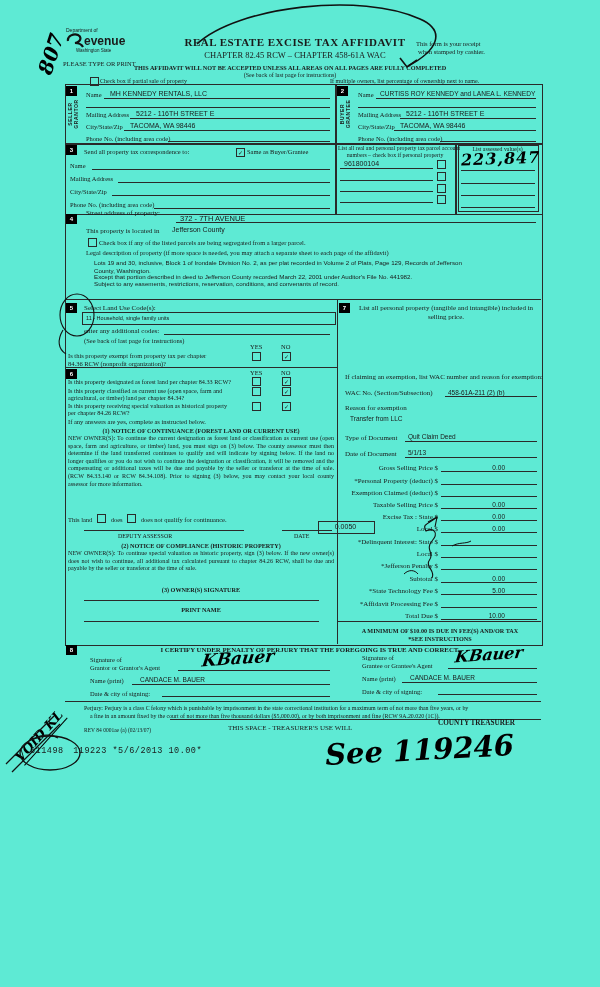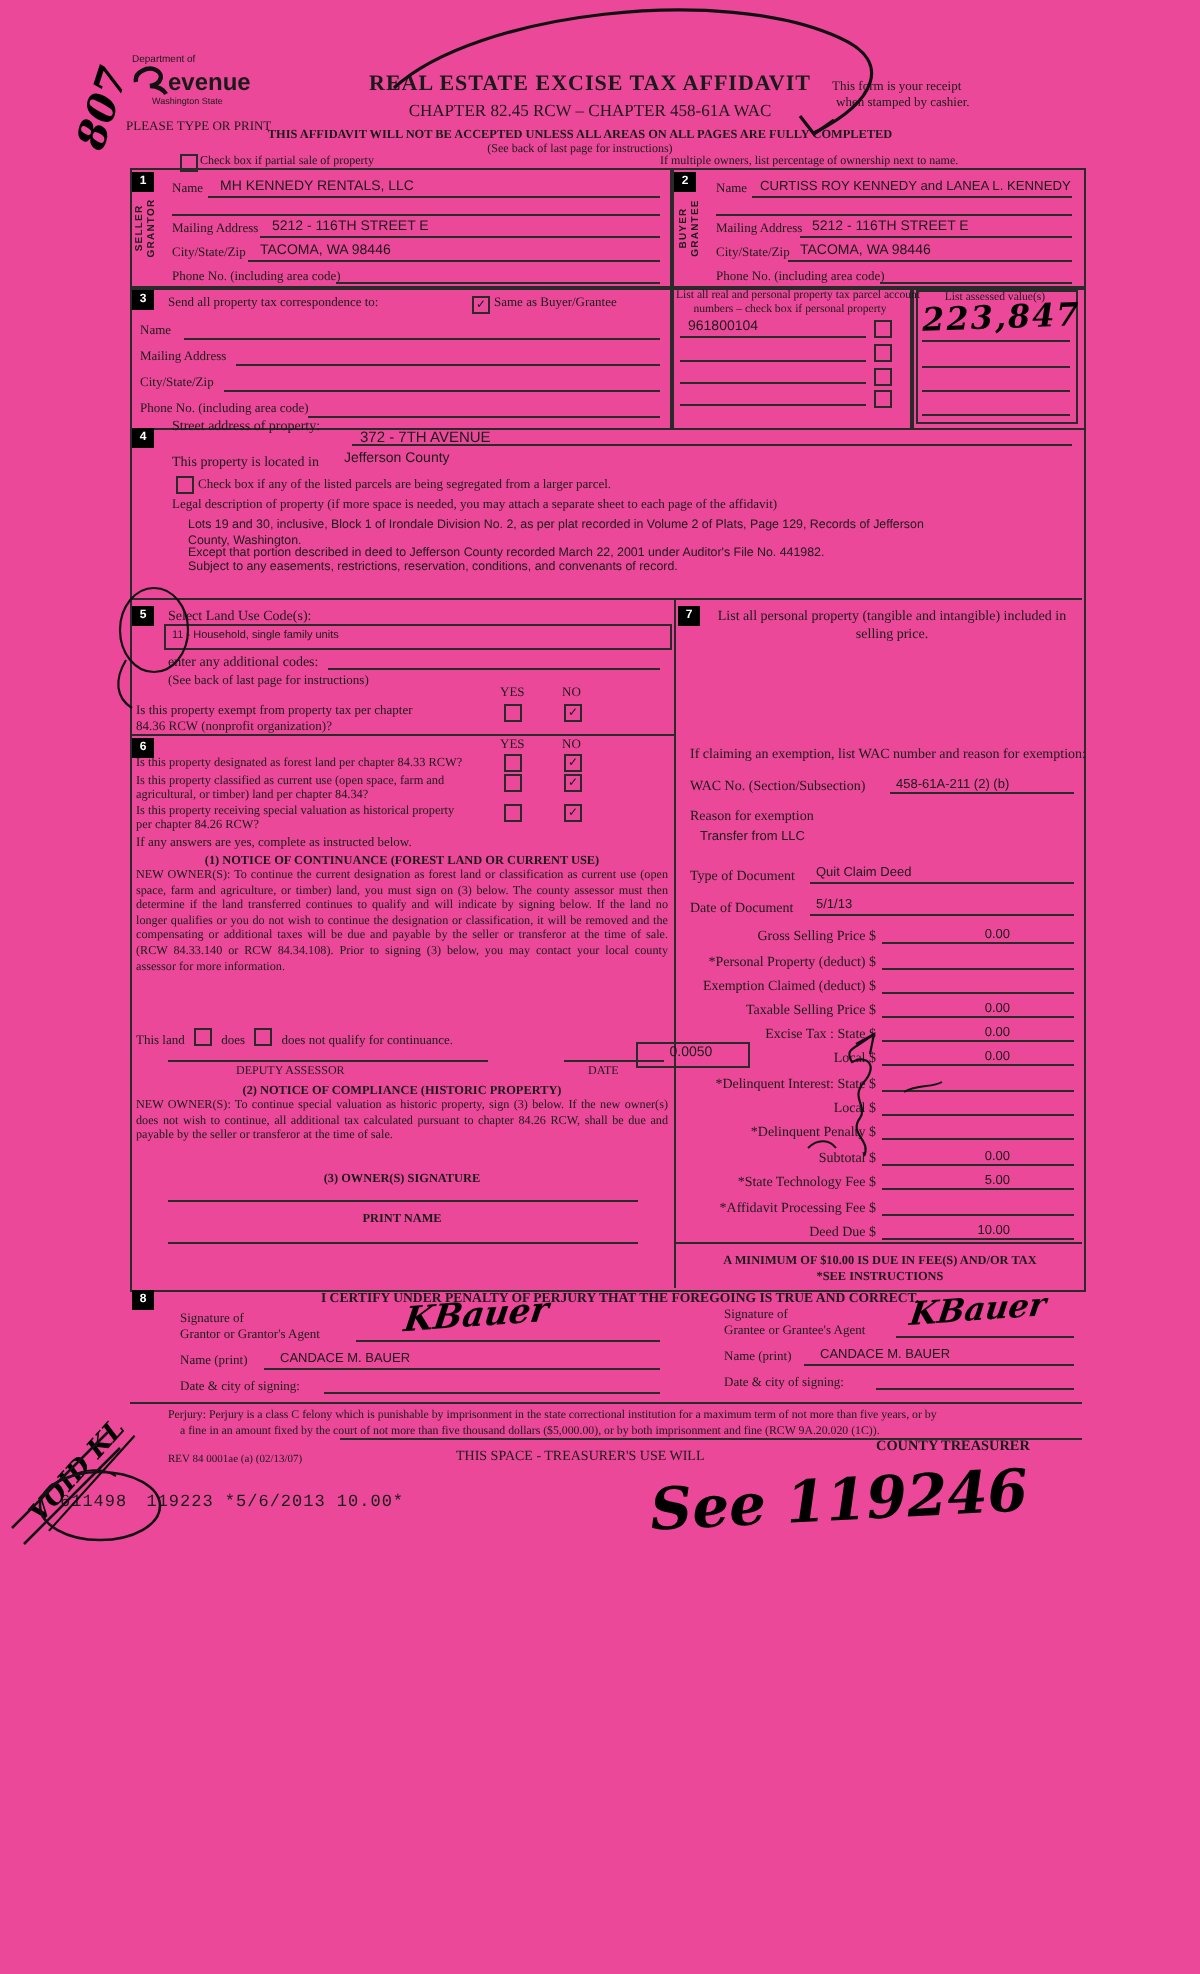--- a/index.html
+++ b/index.html
@@ -1,16 +1,16 @@
 <!DOCTYPE html>
 <html><head>
 <meta charset="utf-8">
 <style>
   html,body{margin:0;padding:0;background:#fff;}
-  .page{position:relative;width:600px;height:987px;background:#ec4899;overflow:hidden;
+  .page{position:relative;width:600px;height:987px;background:#5eead4;overflow:hidden;
         font-family:"Liberation Serif",serif;color:#1a1a1a;}
   .a{position:absolute;white-space:nowrap;}
   .wrap{white-space:normal;}
   .s{font-family:"Liberation Sans",sans-serif;}
   .mono{font-family:"Liberation Mono",monospace;}
   .b{font-weight:bold;}
   .c{text-align:center;}
   .r{text-align:right;}
   .j{text-align:justify;}
   .f5{font-size:5px;}.f55{font-size:5.5px;}.f58{font-size:5.8px;}.f6{font-size:6px;}
@@ -228,31 +228,31 @@
   <div class="ln" style="left:441px;top:520px;width:96px;"></div>
   <div class="bx" style="left:318px;top:521px;width:55px;height:11px;"></div>
   <div class="a s f7 c" style="left:318px;top:523px;width:55px;">0.0050</div>
   <div class="a f7 r" style="left:330px;top:525px;width:108px;">Local $</div>
   <div class="a s f65 r" style="left:430px;top:524.5px;width:75px;">0.00</div>
   <div class="ln" style="left:441px;top:532px;width:96px;"></div>
   <div class="a f7 r" style="left:330px;top:538px;width:108px;">*Delinquent Interest: State $</div>
   <div class="ln" style="left:441px;top:545px;width:96px;"></div>
   <div class="a f7 r" style="left:330px;top:550px;width:108px;">Local $</div>
   <div class="ln" style="left:441px;top:557px;width:96px;"></div>
-  <div class="a f7 r" style="left:330px;top:562px;width:108px;">*Delinquent Penalty $</div>
+  <div class="a f7 r" style="left:330px;top:562px;width:108px;">*Jefferson Penalty $</div>
   <div class="ln" style="left:441px;top:569px;width:96px;"></div>
   <div class="a f7 r" style="left:330px;top:575px;width:108px;">Subtotal $</div>
   <div class="a s f65 r" style="left:430px;top:574.5px;width:75px;">0.00</div>
   <div class="ln" style="left:441px;top:582px;width:96px;"></div>
   <div class="a f7 r" style="left:330px;top:587px;width:108px;">*State Technology Fee $</div>
   <div class="a s f65 r" style="left:430px;top:586.5px;width:75px;">5.00</div>
   <div class="ln" style="left:441px;top:594px;width:96px;"></div>
   <div class="a f7 r" style="left:330px;top:600px;width:108px;">*Affidavit Processing Fee $</div>
   <div class="ln" style="left:441px;top:607px;width:96px;"></div>
-  <div class="a f7 r" style="left:330px;top:612px;width:108px;">Deed Due $</div>
+  <div class="a f7 r" style="left:330px;top:612px;width:108px;">Total Due $</div>
   <div class="a s f65 r" style="left:430px;top:611.5px;width:75px;">10.00</div>
   <div class="ln" style="left:441px;top:619px;width:96px;"></div>
   <div class="ln" style="left:337px;top:621px;width:204px;"></div>
   <div class="a b f62 c" style="left:342px;top:627px;width:196px;">A MINIMUM OF $10.00 IS DUE IN FEE(S) AND/OR TAX</div>
   <div class="a b f62 c" style="left:342px;top:635px;width:196px;">*SEE INSTRUCTIONS</div>
 
   <div class="sq" style="left:66px;top:645px;">8</div>
   <div class="a b c" style="left:110px;top:645.5px;width:400px;font-size:6.8px;">I CERTIFY UNDER PENALTY OF PERJURY THAT THE FOREGOING IS TRUE AND CORRECT.</div>
   <div class="a f65" style="left:90px;top:656px;">Signature of</div>
   <div class="a f65" style="left:90px;top:664px;">Grantor or Grantor's Agent</div>

